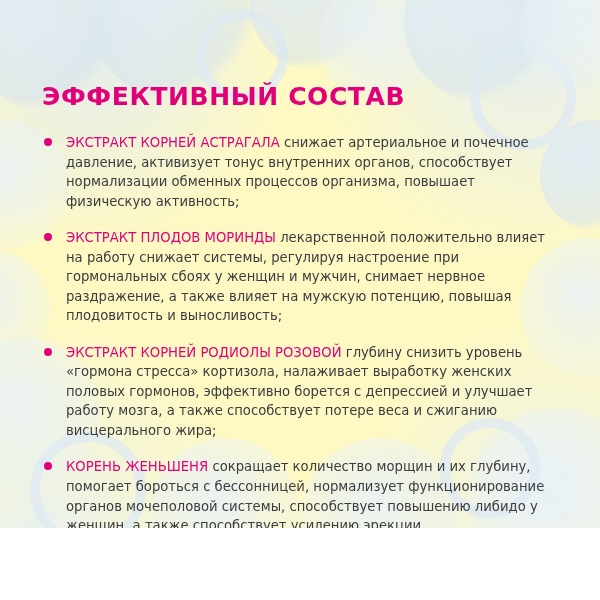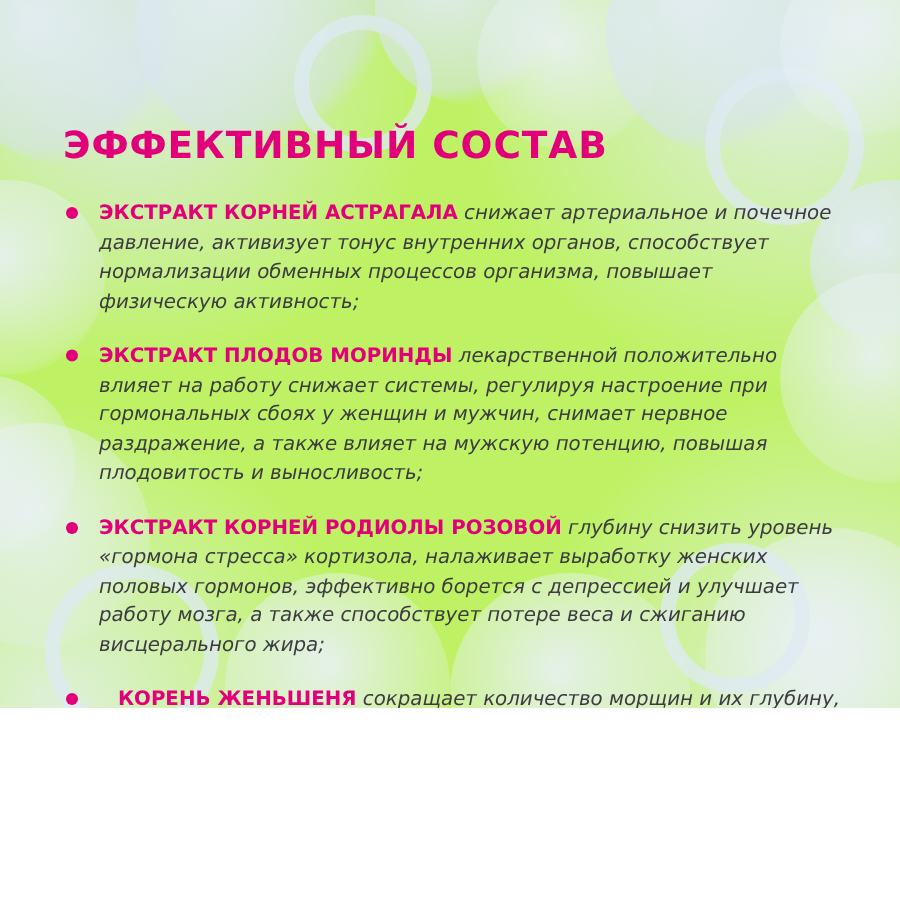--- a/index.html
+++ b/index.html
@@ -9,22 +9,22 @@
   body {
     width: 600px;
     height: 600px;
     overflow: hidden;
     font-family: "DejaVu Sans", sans-serif;
     background: #ffffff;
   }
   .poster {
     position: relative;
     width: 600px;
-    height: 472px;
-    background: #bef264;
+    height: 528px;
+    background: #fef9c3;
     overflow: hidden;
   }
   
   .bokeh-layer {
     position: absolute;
     inset: 0;
     overflow: hidden;
     pointer-events: none;
   }
   .bokeh {
@@ -90,38 +90,37 @@
     padding: 0;
   }
   .item {
     position: relative;
     padding-left: 24px;
     margin-bottom: 17px;
     font-size: 13.2px;
     line-height: 1.48;
     color: #3b3b40;
   }
-  .item:last-child { margin-bottom: 0; text-align: right; }
+  .item:last-child { margin-bottom: 0; }
   .bullet {
     position: absolute;
     left: 2px;
     top: 5px;
     width: 8px;
     height: 8px;
     border-radius: 50%;
     background: #e2007a;
   }
   .lead {
     color: #e2007a;
-    font-weight: bold;
+    font-weight: normal;
     text-transform: uppercase;
   }
   .rest {
     color: #3b3b40;
-    font-style: italic;
   }
 </style>
 </head>
 <body>
 
 <div class="poster">
 
   <div class="bokeh-layer">
     <div class="corner-wash-tl"></div>
     <div class="corner-wash-tr"></div>

